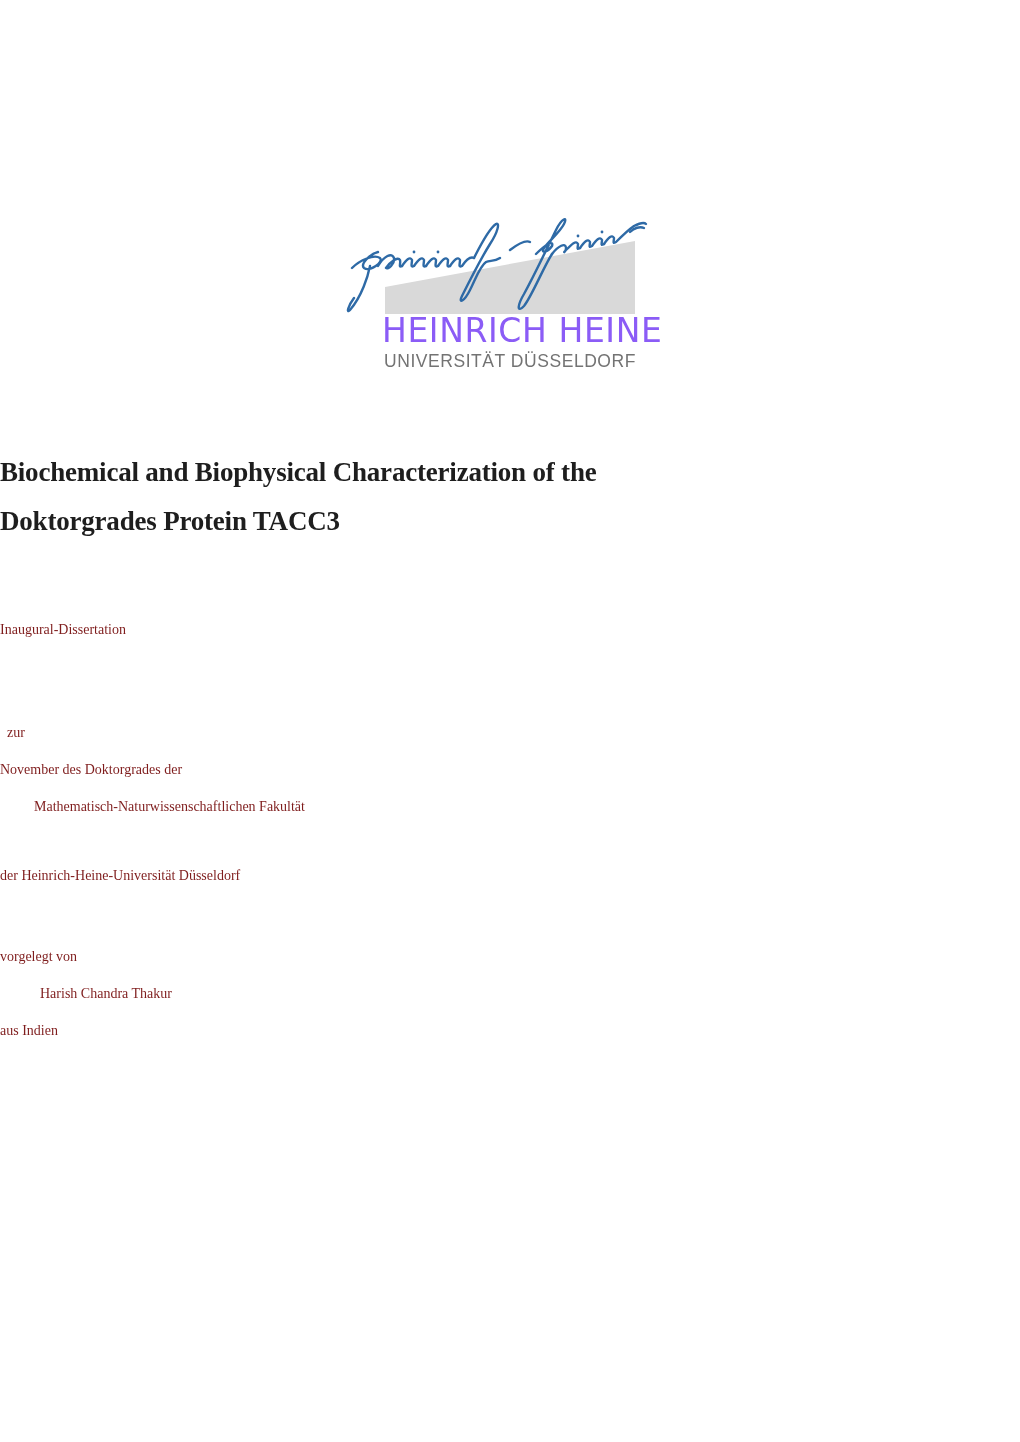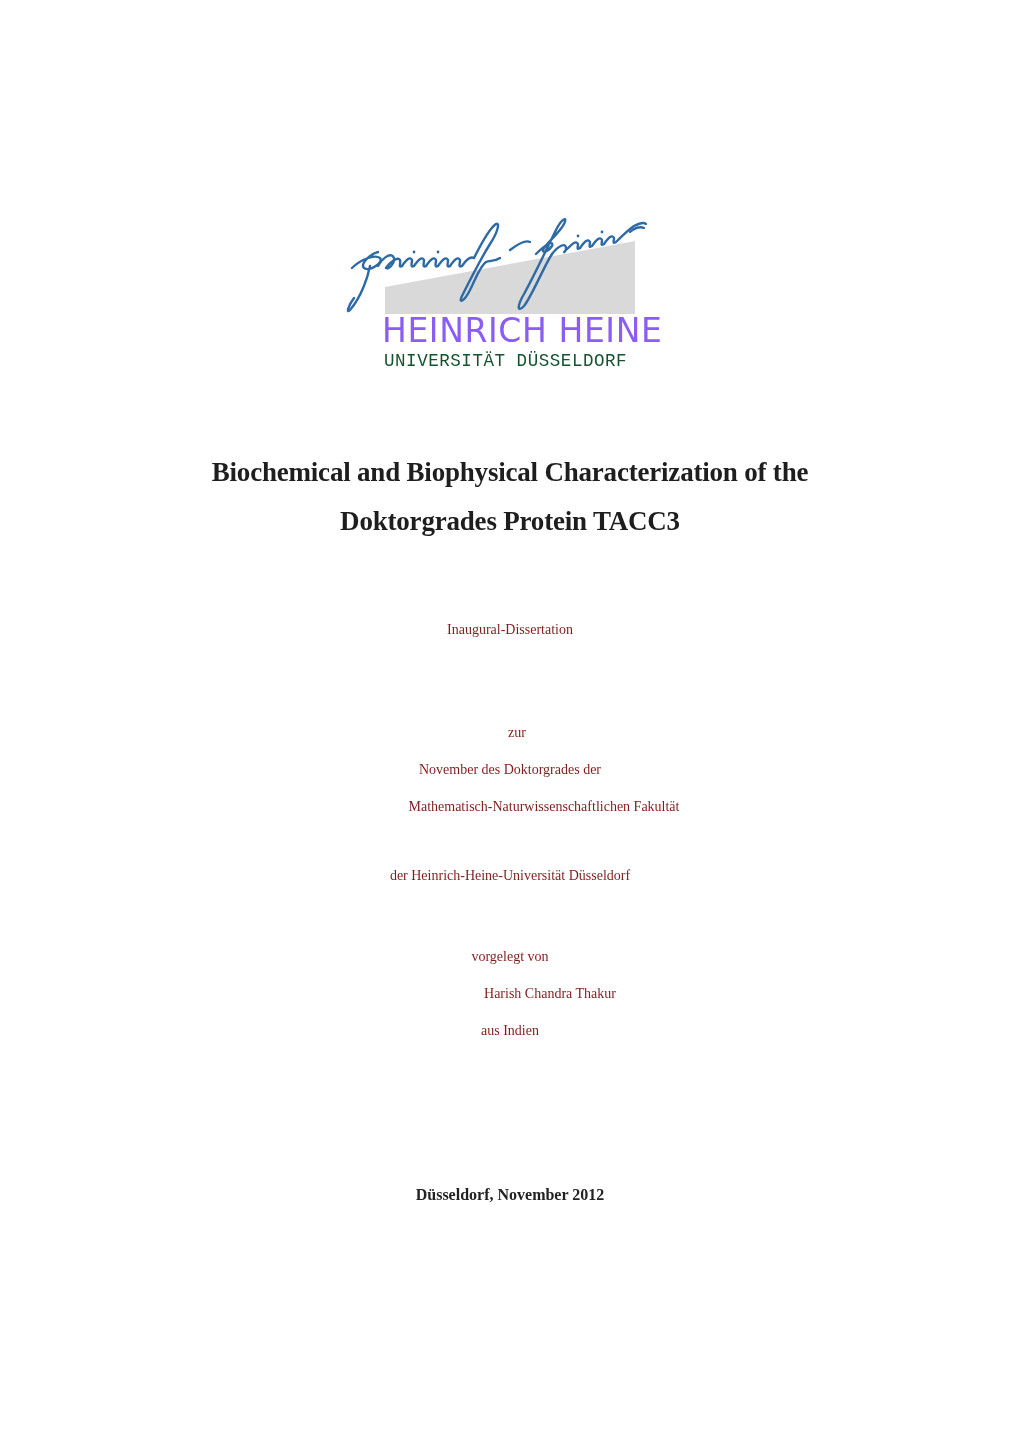--- a/index.html
+++ b/index.html
@@ -46,33 +46,33 @@
       color: #8b5cf6;
       white-space: nowrap;
       text-align: left;
       font-weight: normal;
       transform-origin: left top;
     }
     .logo-sub {
       position: absolute;
       left: 44px;
       top: 141px;
-      font-family: Liberation Mono, monospace;
+      font-family: Liberation Sans, sans-serif;
       font-size: 17.5px;
       line-height: 20px;
       letter-spacing: 0.55px;
-      color: #14532d;
+      color: #737373;
       white-space: nowrap;
     }
     
     .center-line {
       position: absolute;
       left: 0;
       width: 1020px;
-      text-align: center;
+      text-align: left;
       white-space: nowrap;
     }
     .title {
       font-weight: bold;
       font-size: 27px;
       line-height: 32px;
       color: #1e1e1e;
       letter-spacing: -0.2px;
     }
     .body-text {
@@ -132,15 +132,14 @@
 
   <div class="center-line body-text" style="top:722px;margin-left:7px;">zur</div>
   <div class="center-line body-text" style="top:759px;">November des Doktorgrades der</div>
   <div class="center-line body-text" style="top:796px;margin-left:34px;">Mathematisch-Naturwissenschaftlichen Fakultät</div>
   <div class="center-line body-text" style="top:833px;margin-top:32px;">der Heinrich-Heine-Universität Düsseldorf</div>
 
   <div class="center-line body-text" style="top:946px;">vorgelegt von</div>
   <div class="center-line body-text" style="top:983px;margin-left:40px;">Harish Chandra Thakur</div>
   <div class="center-line body-text" style="top:1020px;">aus Indien</div>
 
-  <div class="center-line date-text" style="top:1185px;">Düsseldorf, November 2012</div>
 
 </div>
 
 </body></html>

